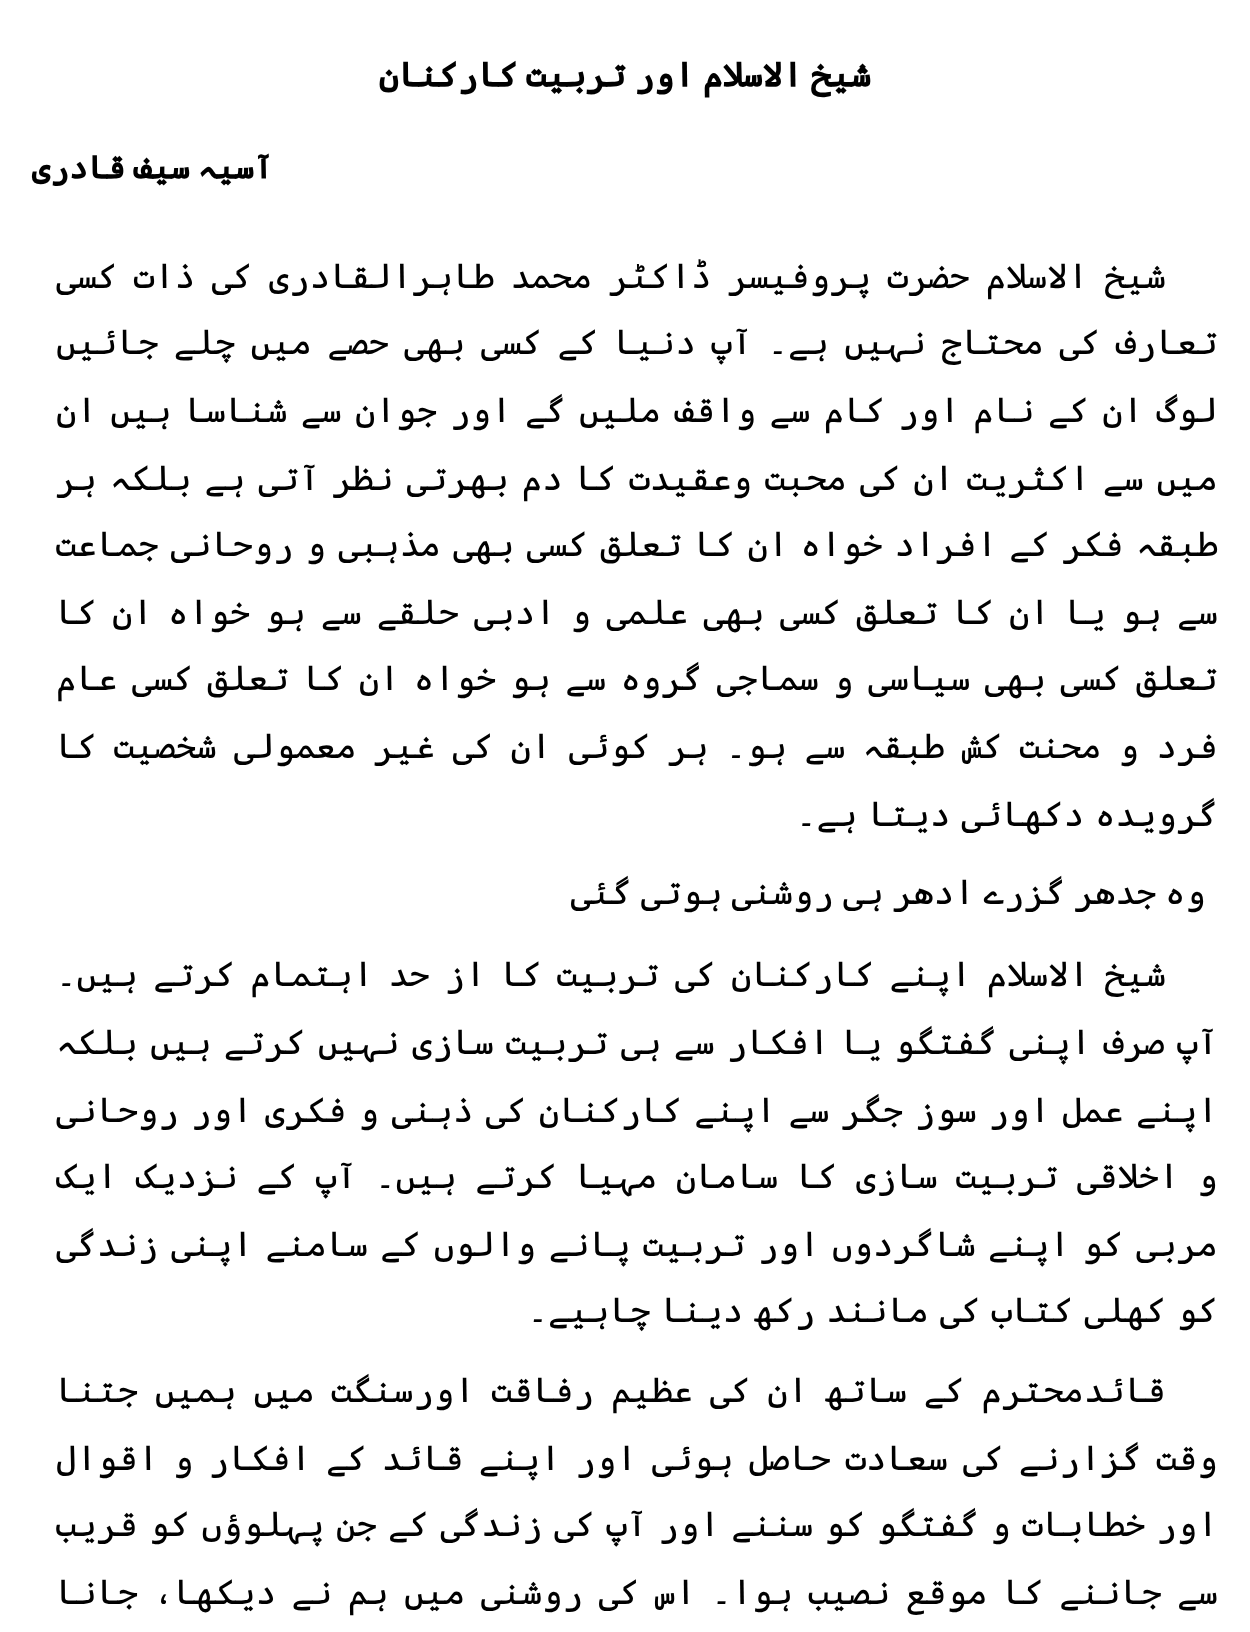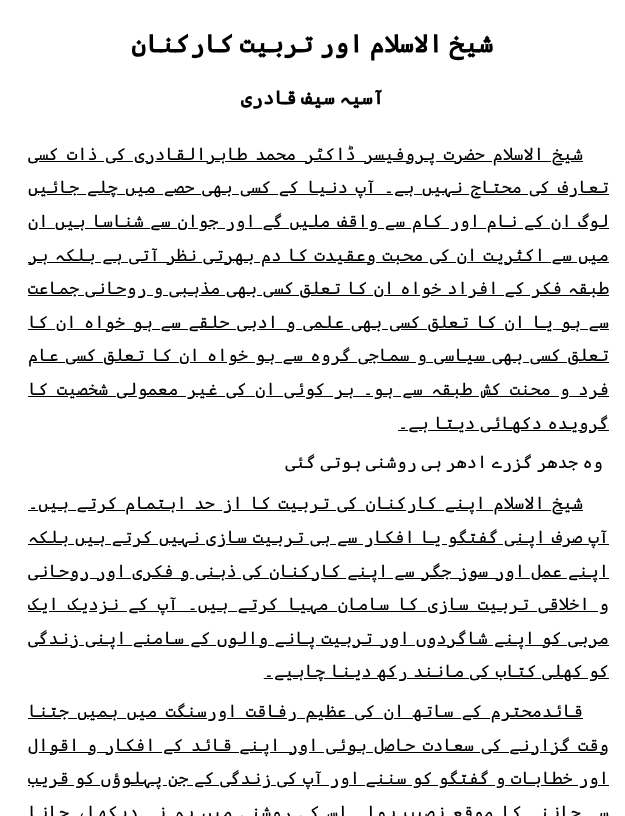--- a/index.html
+++ b/index.html
@@ -16,47 +16,46 @@
   .page {
     width: 625px;
     min-height: 816px;
     box-sizing: border-box;
     padding: 18px 16px 8px 16px;
     background: #ffffff;
     position: relative;
   }
   .doc-title {
     text-align: center;
-    font-size: 25px;
+    font-size: 17px;
     font-weight: bold;
     line-height: 1.45;
     margin: 8px 0 5px 0;
     direction: rtl;
     letter-spacing: 0.2px;
   }
   .doc-author {
-    text-align: center;
-    font-size: 19px;
+    text-align: left;
+    font-size: 16px;
     font-weight: bold;
     line-height: 1.45;
     margin: 22px 0 0 0;
     direction: rtl;
   }
   .body-block {
     margin-top: 26px;
   }
   p.para {
     direction: rtl;
     text-align: justify;
     text-align-last: right;
     font-size: 17.5px;
     line-height: 1.92;
     margin: 0 0 6px 12px;
     word-spacing: 1px;
-    text-decoration: underline;
   }
   p.para.indent {
     text-indent: 26px;
   }
   .verse {
     direction: rtl;
     display: flex;
     justify-content: space-between;
     align-items: baseline;
     font-size: 17.5px;

